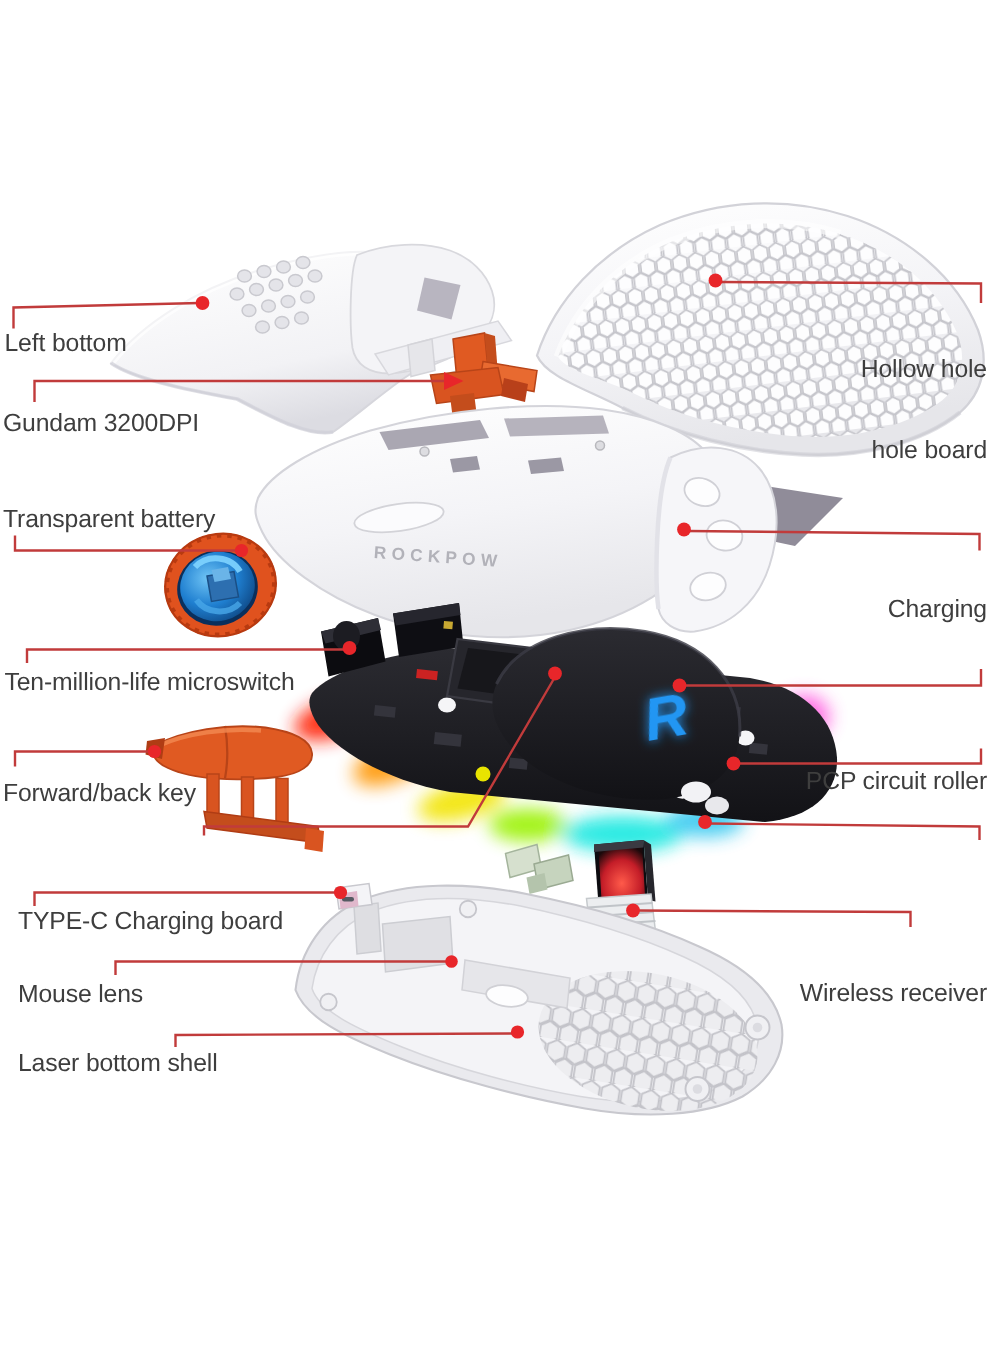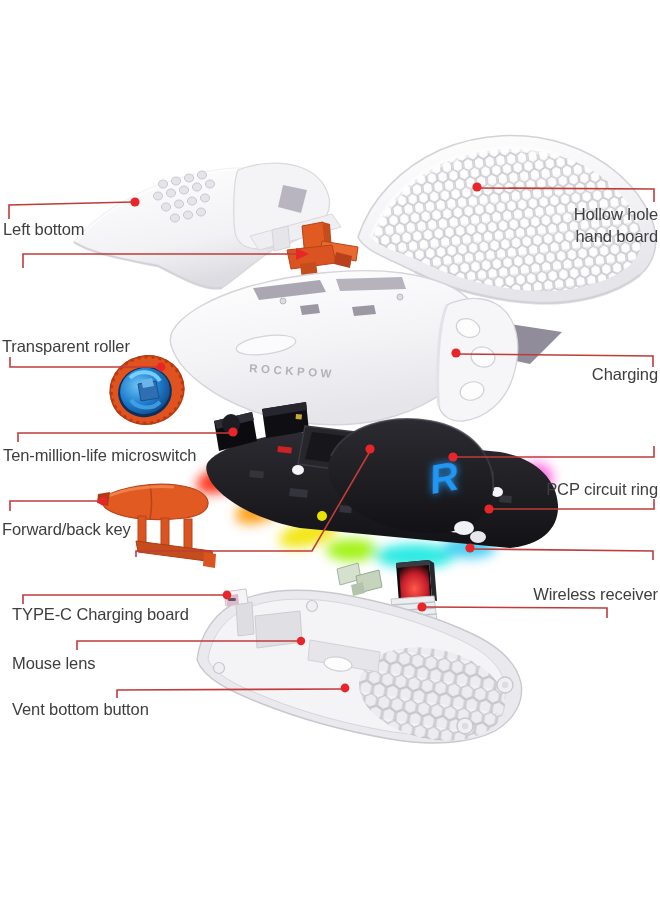--- a/index.html
+++ b/index.html
@@ -6,21 +6,21 @@
   .stage{
     position:relative;width:660px;height:900px;background:#ffffff;
     font-family:"Liberation Sans", sans-serif;overflow:hidden;
   }
   .art{position:absolute;left:0;top:0;width:660px;height:900px;}
   .callout{
     position:absolute;font-size:16.5px;line-height:21.5px;color:#3e3e3e;
     letter-spacing:-0.1px;white-space:nowrap;
   }
   .callout.right{text-align:right;right:2px;}
-  .callout span{display:block;}
+  .callout span{display:block;margin-top:32px;}
 </style>
 </head>
 <body>
 
 <div class="stage">
 
 <svg class="art" viewBox="0 0 660 900">
   <defs>
     <filter id="blur6" x="-60%" y="-60%" width="220%" height="220%">
           <feGaussianBlur stdDeviation="6"></feGaussianBlur>
@@ -303,34 +303,35 @@
     <circle cx="477" cy="187" r="4.6"></circle>
     <circle cx="456" cy="353" r="4.6"></circle>
     <circle cx="453" cy="457" r="4.6"></circle>
     <circle cx="489" cy="509" r="4.6"></circle>
     <circle cx="470" cy="548" r="4.6"></circle>
     <circle cx="422" cy="607" r="4.6"></circle>
   </g>
 </svg>
 
 <div class="callout" style="left:3px;top:219px">Left bottom</div>
-<div class="callout" style="left:2px;top:336px">Transparent roller</div>
+<div class="callout" style="left:2px;top:272px">Gundam 3200DPI</div>
+<div class="callout" style="left:2px;top:336px">Transparent battery</div>
 <div class="callout" style="left:3px;top:445px">Ten-million-life microswitch</div>
 <div class="callout" style="left:2px;top:519px">Forward/back key</div>
 <div class="callout" style="left:12px;top:604px">TYPE-C Charging board</div>
 <div class="callout" style="left:12px;top:653px">Mouse lens</div>
-<div class="callout" style="left:12px;top:699px">Vent bottom button</div>
+<div class="callout" style="left:12px;top:699px">Laser bottom shell</div>
 
 <div class="callout right" style="top:204px">
   <span>Hollow hole</span>
-  <span>hand board</span>
+  <span>hole board</span>
 </div>
 <div class="callout right" style="top:364px">
   <span>Charging</span>
 </div>
 <div class="callout right" style="top:479px">
-  <span>PCP circuit ring</span>
-</div>
-<div class="callout right" style="top:584px">
+  <span>PCP circuit roller</span>
+</div>
+<div class="callout right" style="top:620px">
   <span>Wireless receiver</span>
 </div>
 
 </div>
 
 </body></html>

